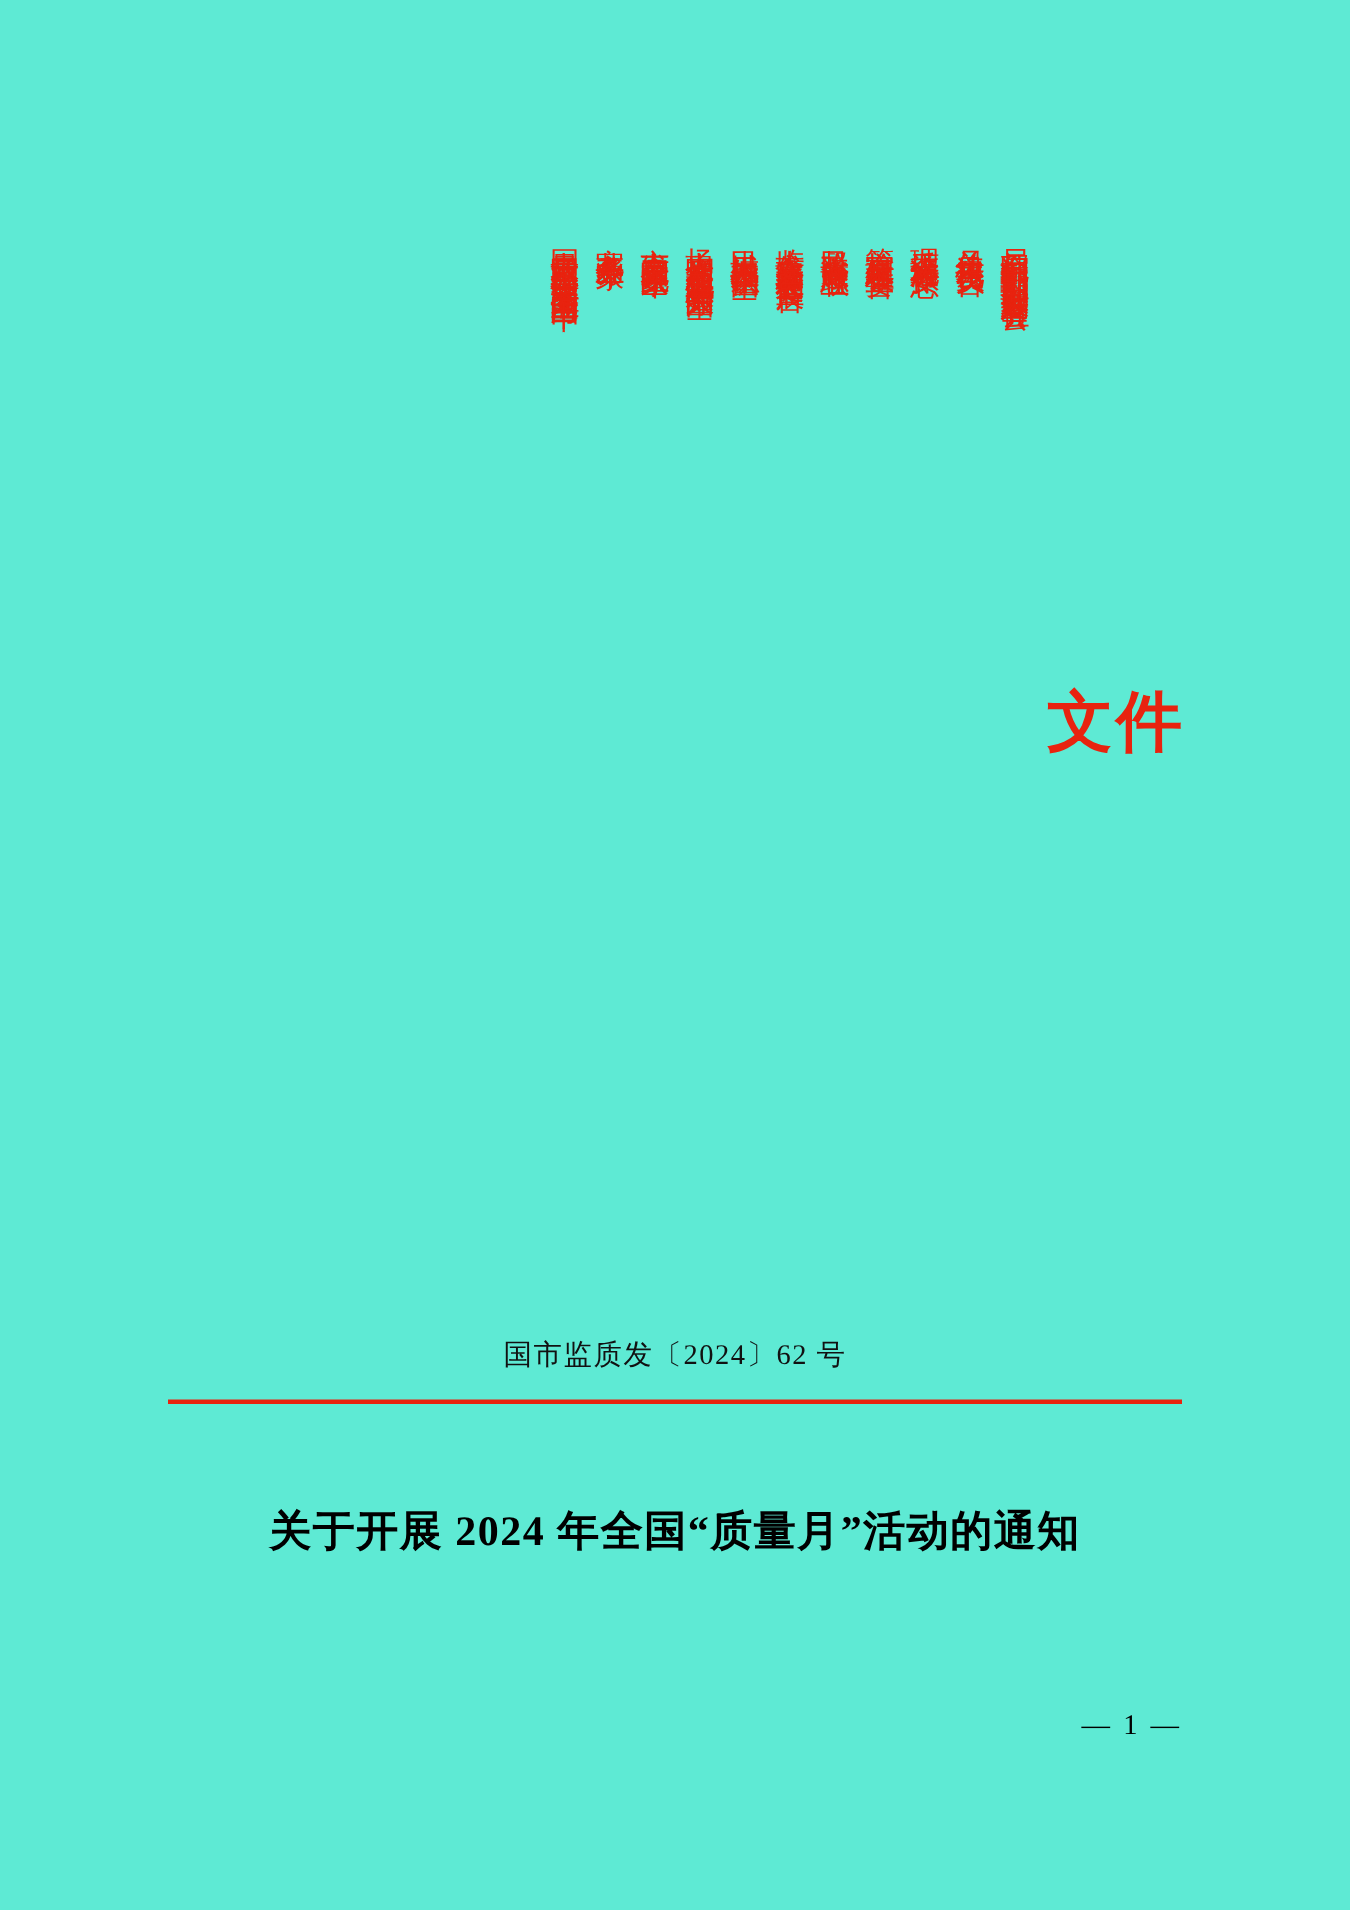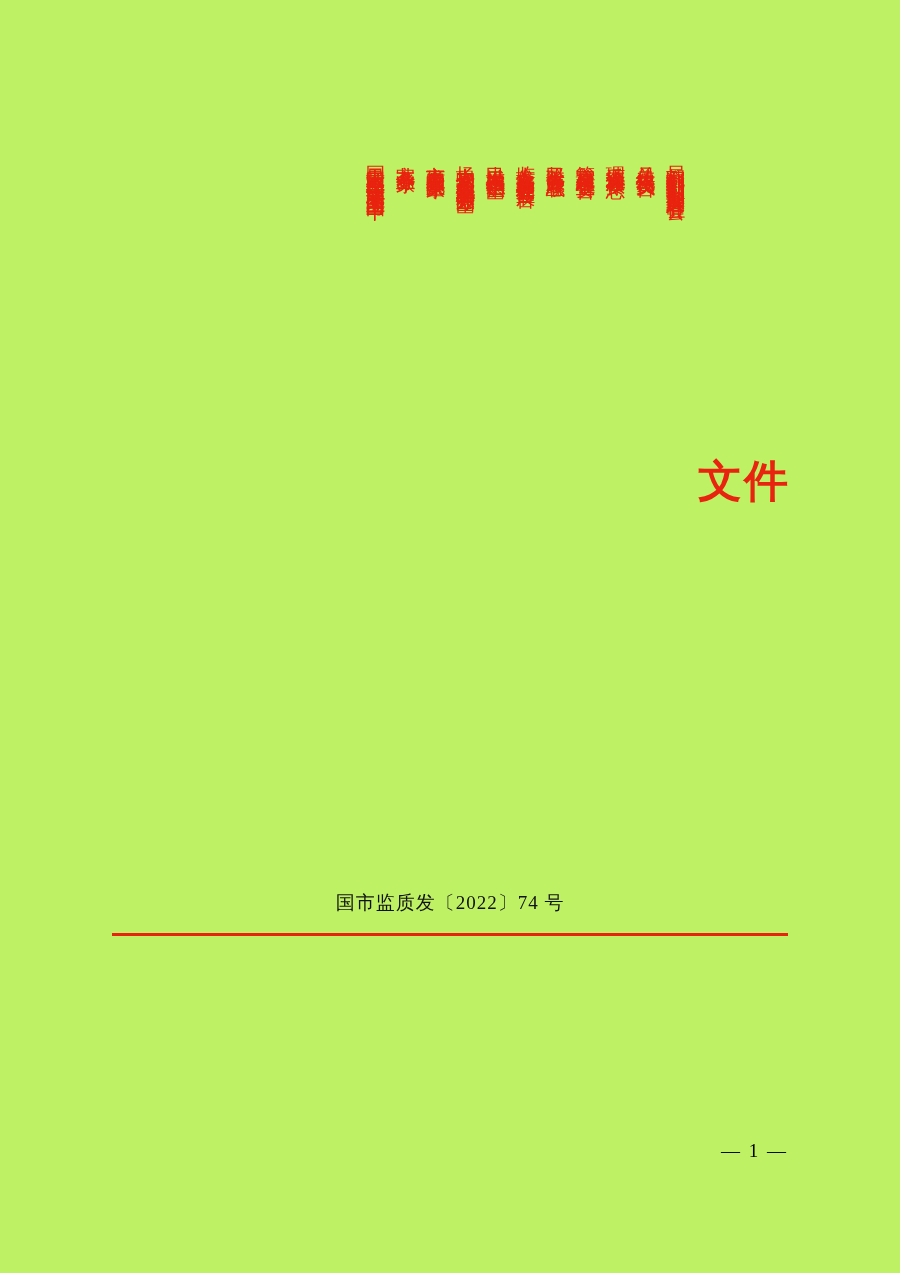--- a/index.html
+++ b/index.html
@@ -14,21 +14,21 @@
     font-family: "Liberation Serif", serif;
     color: #000000;
     overflow: hidden;
   }
 
   .page {
     position: absolute;
     left: 0; top: 0;
     width: 900px;
     height: 1273px;
-    background: #bef264;
+    background: #5eead4;
   }
 
   
   .redhead {
     position: absolute;
     left: 110px;
     top: 150px;
     width: 680px;
     height: 700px;
   }
@@ -155,21 +155,22 @@
       <div class="vcol">监人育信安政资环运利农务健监产展合</div>
       <div class="vcol">央民城生人资产识销供国全</div>
       <div class="vcol">场中人展和然态和通业化卫急国国有关知际国全</div>
       <div class="vcol">市高发房家国院家家全华</div>
       <div class="vcol">家共高业务家华</div>
       <div class="vcol">国中最最国教工公民自生住交水农商文国应中国海国中中</div>
     </div>
 
   </div>
 
-  <div class="docnum">国市监质发〔2022〕74 号</div>
+  <div class="docnum">国市监质发〔2024〕62 号</div>
 
   <div class="redrule"></div>
 
+  <div class="title">关于开展 2024 年全国“质量月”活动的通知</div>
 
 
   <div class="pagenum">— 1 —</div>
 
 </div>
 
 </body></html>

